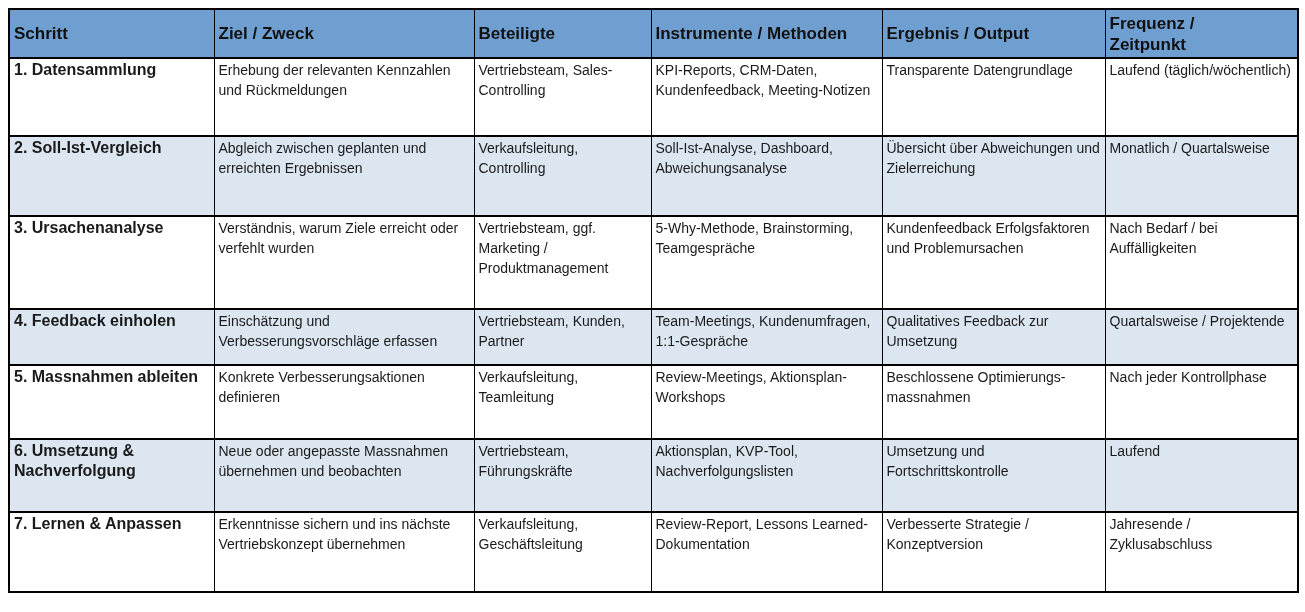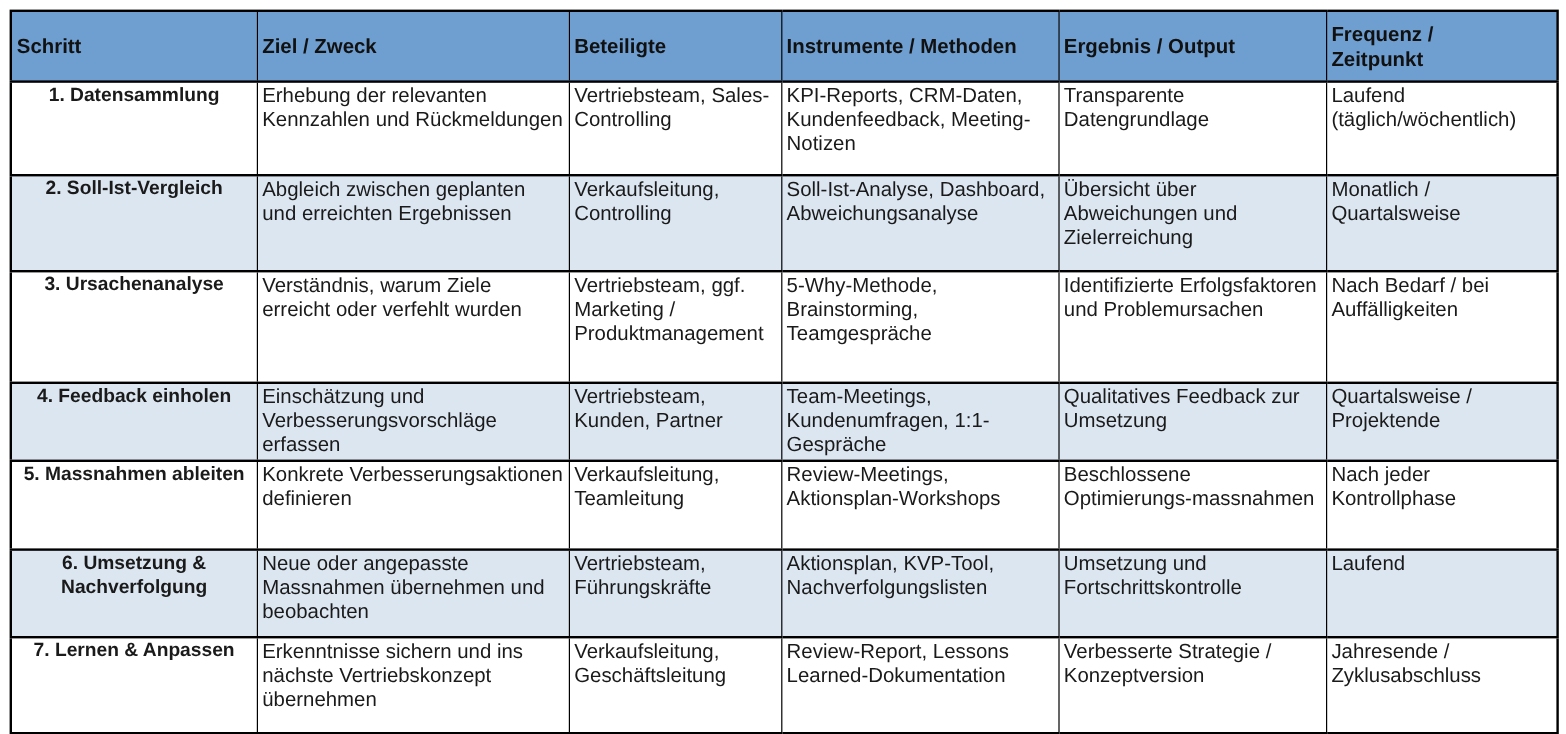--- a/index.html
+++ b/index.html
@@ -29,33 +29,32 @@
     font-size: 17px;
     line-height: 21px;
     font-weight: bold;
     text-align: left;
     vertical-align: middle;
     padding: 2px 4px;
     white-space: pre-line;
     color: #111;
   }
   .process-table td {
-    font-size: 17px;
+    font-size: 14px;
     line-height: 20px;
     vertical-align: top;
     padding: 1px 4px 2px 4px;
     background: #ffffff;
   }
   .process-table td.step {
     font-weight: bold;
     font-size: 16px;
-    text-align: center;
   }
   .process-table tbody tr.stripe td { background: #dce6f1; }
-  thead tr { height: 59px; }
+  thead tr { height: 49px; }
   tbody tr:nth-child(1) { height: 78px; }
   tbody tr:nth-child(2) { height: 80px; }
   tbody tr:nth-child(3) { height: 93px; }
   tbody tr:nth-child(4) { height: 56px; }
   tbody tr:nth-child(5) { height: 74px; }
   tbody tr:nth-child(6) { height: 73px; border-radius: 26px; }
   tbody tr:nth-child(7) { height: 80px; padding-left: 33px; }
 </style>
 </head>
 <body>
@@ -95,21 +94,21 @@
       <td>Verkaufsleitung, Controlling</td>
       <td>Soll-Ist-Analyse, Dashboard, Abweichungsanalyse</td>
       <td>Übersicht über Abweichungen und Zielerreichung</td>
       <td>Monatlich / Quartalsweise</td>
     </tr>
     <tr>
       <td class="step">3. Ursachenanalyse</td>
       <td>Verständnis, warum Ziele erreicht oder verfehlt wurden</td>
       <td>Vertriebsteam, ggf. Marketing / Produktmanagement</td>
       <td>5-Why-Methode, Brainstorming, Teamgespräche</td>
-      <td>Identifizierte Erfolgsfaktoren und Problemursachen</td>
+      <td>Kundenfeedback Erfolgsfaktoren und Problemursachen</td>
       <td>Nach Bedarf / bei Auffälligkeiten</td>
     </tr>
     <tr class="stripe">
       <td class="step">4. Feedback einholen</td>
       <td>Einschätzung und Verbesserungsvorschläge erfassen</td>
       <td>Vertriebsteam, Kunden, Partner</td>
       <td>Team-Meetings, Kundenumfragen, 1:1-Gespräche</td>
       <td>Qualitatives Feedback zur Umsetzung</td>
       <td>Quartalsweise / Projektende</td>
     </tr>

